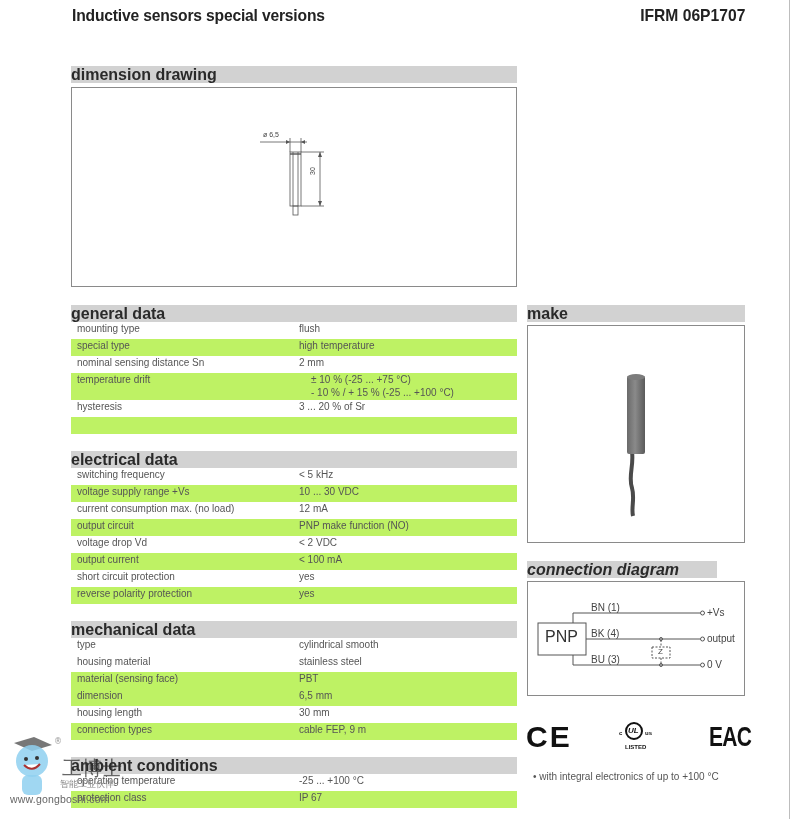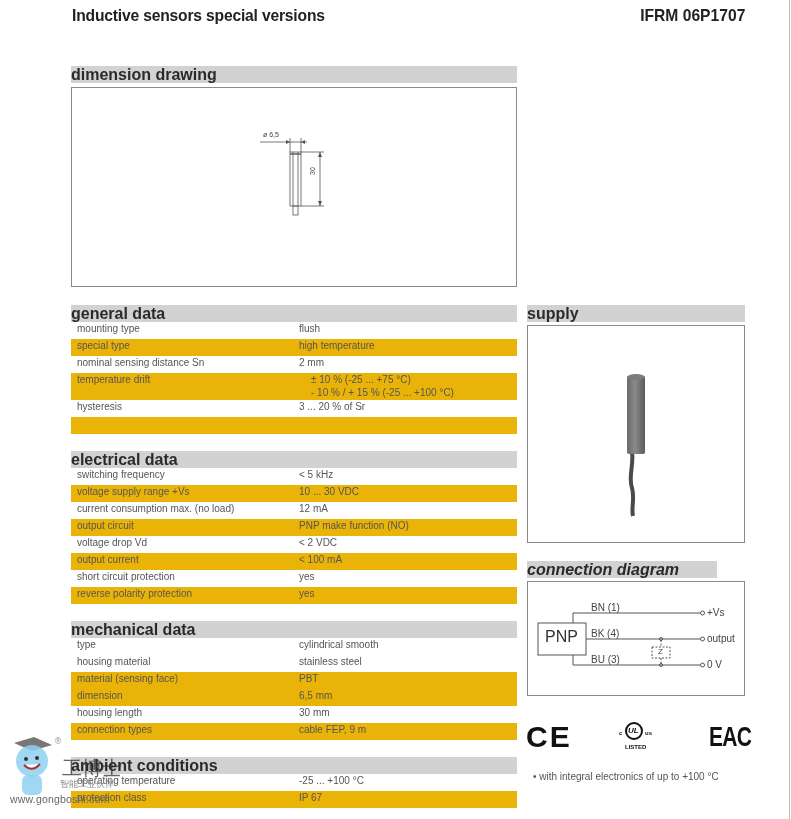--- a/index.html
+++ b/index.html
@@ -12,21 +12,21 @@
   .model { position:absolute; right:46px; top:6px; font-size:17px; font-weight:bold; color:#222;
            transform:scaleX(0.92); transform-origin:right top; }
 
   .sec-head { position:absolute; background:#d2d2d2; font-size:16px; font-weight:bold; color:#2a2a2a;
               height:17px; line-height:17px; box-sizing:border-box; }
 
   .frame { position:absolute; border:1px solid #8a8a8a; background:#fff; box-sizing:border-box; }
 
   .table { position:absolute; left:71px; width:446px; }
   .row { display:flex; font-size:10px; color:#555; min-height:17px; line-height:13px; box-sizing:border-box; padding-top:0; }
-  .row.shade { background:#eab308;justify-content:center; }
+  .row.shade { background:#bef264;justify-content:center; }
   .row .k { width:228px; padding-left:6px; box-sizing:border-box; }
   .row .v { flex:1; }
   .row.tall { min-height:27px;gap:12px; }
 
   .note { position:absolute; left:533px; top:771px; font-size:10px; color:#555; }
 
   .cert { position:absolute; }
 
   .watermark { position:absolute; left:0; top:735px; width:140px; height:84px; pointer-events:none; }
   .wm-url { position:absolute; left:10px; top:793px; font-size:10.5px; color:#666; letter-spacing:0.2px; }
@@ -166,21 +166,21 @@
   <div class="row">
       <span class="k">operating temperature</span>
       <span class="v">-25 ... +100 °C</span>
     </div>
   <div class="row shade">
       <span class="k">protection class</span>
       <span class="v">IP 67</span>
     </div>
 </div>
 
-<div class="sec-head" style="left:527px;top:305px;width:218px;">supply</div>
+<div class="sec-head" style="left:527px;top:305px;width:218px;">make</div>
 <div class="frame" style="left:527px;top:325px;width:218px;height:218px;">
   <svg width="216" height="216" viewBox="0 0 216 216" style="position:absolute;left:0;top:0;">
     <defs>
       <linearGradient id="cyl" x1="0" x2="1" y1="0" y2="0">
         <stop offset="0" stop-color="#6a6a6a"></stop>
         <stop offset="0.45" stop-color="#8a8a8a"></stop>
         <stop offset="1" stop-color="#5a5a5a"></stop>
       </linearGradient>
     </defs>
     <path d="M104 126 C106 140, 100 150, 104 162 C107 172, 103 182, 105 190" stroke="#4a4a4a" stroke-width="4" fill="none"></path>

